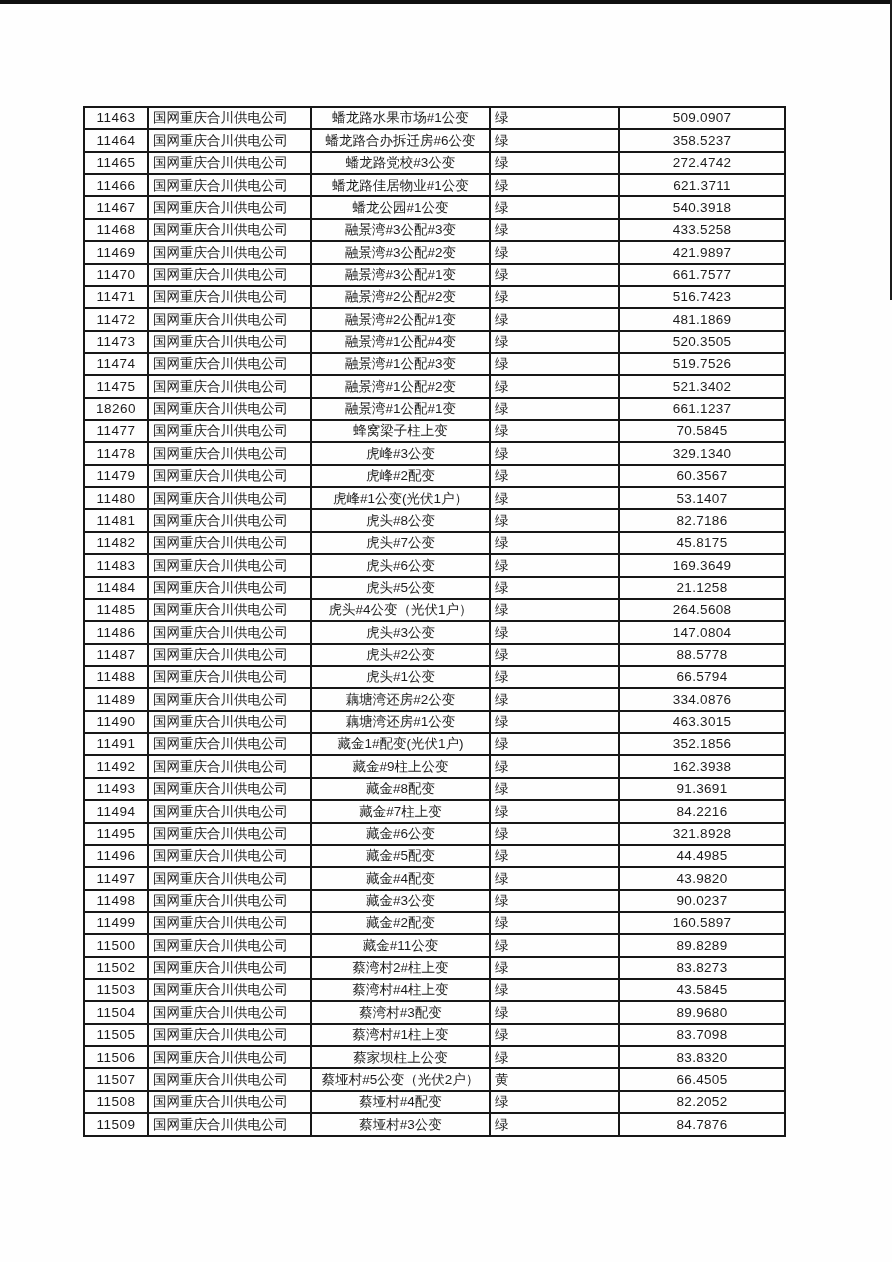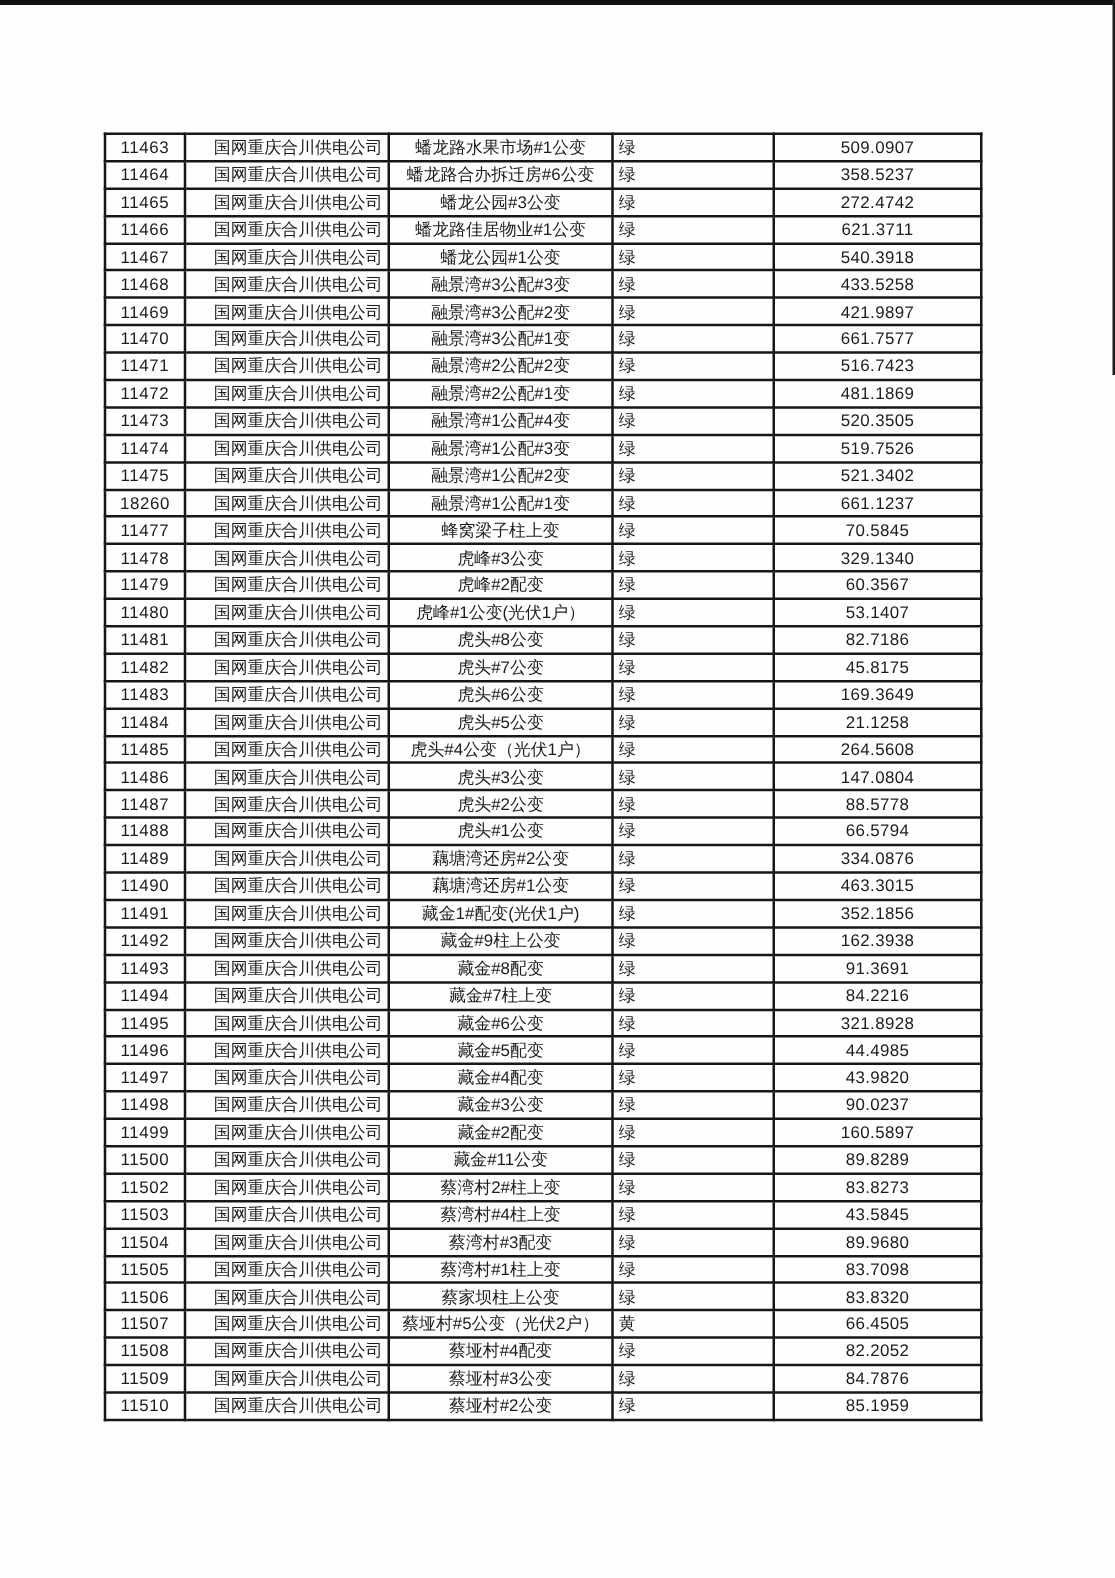--- a/index.html
+++ b/index.html
@@ -43,21 +43,21 @@
     border:2px solid #171717;
     padding:0 4px;
     font-size:13.5px;
     color:#1b1b1b;
     line-height:1;
     white-space:nowrap;
     overflow:hidden;
     height:17px;
   }
   td.c0{text-align:center;letter-spacing:.5px;}
-  td.c1{text-align:right;}
+  td.c1{text-align:left;}
   td.c2{text-align:center;}
   td.c3{text-align:left;}
   td.c4{text-align:center;letter-spacing:.3px;}
 </style>
 </head>
 <body>
 
 <div class="page">
   <div class="scan-edge-top"></div>
   <div class="scan-edge-right"></div>
@@ -81,21 +81,21 @@
         <tr>
           <td class="c0">11464</td>
           <td class="c1">国网重庆合川供电公司</td>
           <td class="c2">蟠龙路合办拆迁房#6公变</td>
           <td class="c3">绿</td>
           <td class="c4">358.5237</td>
         </tr>
         <tr>
           <td class="c0">11465</td>
           <td class="c1">国网重庆合川供电公司</td>
-          <td class="c2">蟠龙公园#3公变</td>
+          <td class="c2">蟠龙路党校#3公变</td>
           <td class="c3">绿</td>
           <td class="c4">272.4742</td>
         </tr>
         <tr>
           <td class="c0">11466</td>
           <td class="c1">国网重庆合川供电公司</td>
           <td class="c2">蟠龙路佳居物业#1公变</td>
           <td class="c3">绿</td>
           <td class="c4">621.3711</td>
         </tr>
@@ -385,23 +385,16 @@
           <td class="c2">蔡垭村#4配变</td>
           <td class="c3">绿</td>
           <td class="c4">82.2052</td>
         </tr>
         <tr>
           <td class="c0">11509</td>
           <td class="c1">国网重庆合川供电公司</td>
           <td class="c2">蔡垭村#3公变</td>
           <td class="c3">绿</td>
           <td class="c4">84.7876</td>
-        </tr>
-        <tr>
-          <td class="c0">11510</td>
-          <td class="c1">国网重庆合川供电公司</td>
-          <td class="c2">蔡垭村#2公变</td>
-          <td class="c3">绿</td>
-          <td class="c4">85.1959</td>
         </tr>
       </tbody>
   </table>
 </div>
 
 </body></html>

